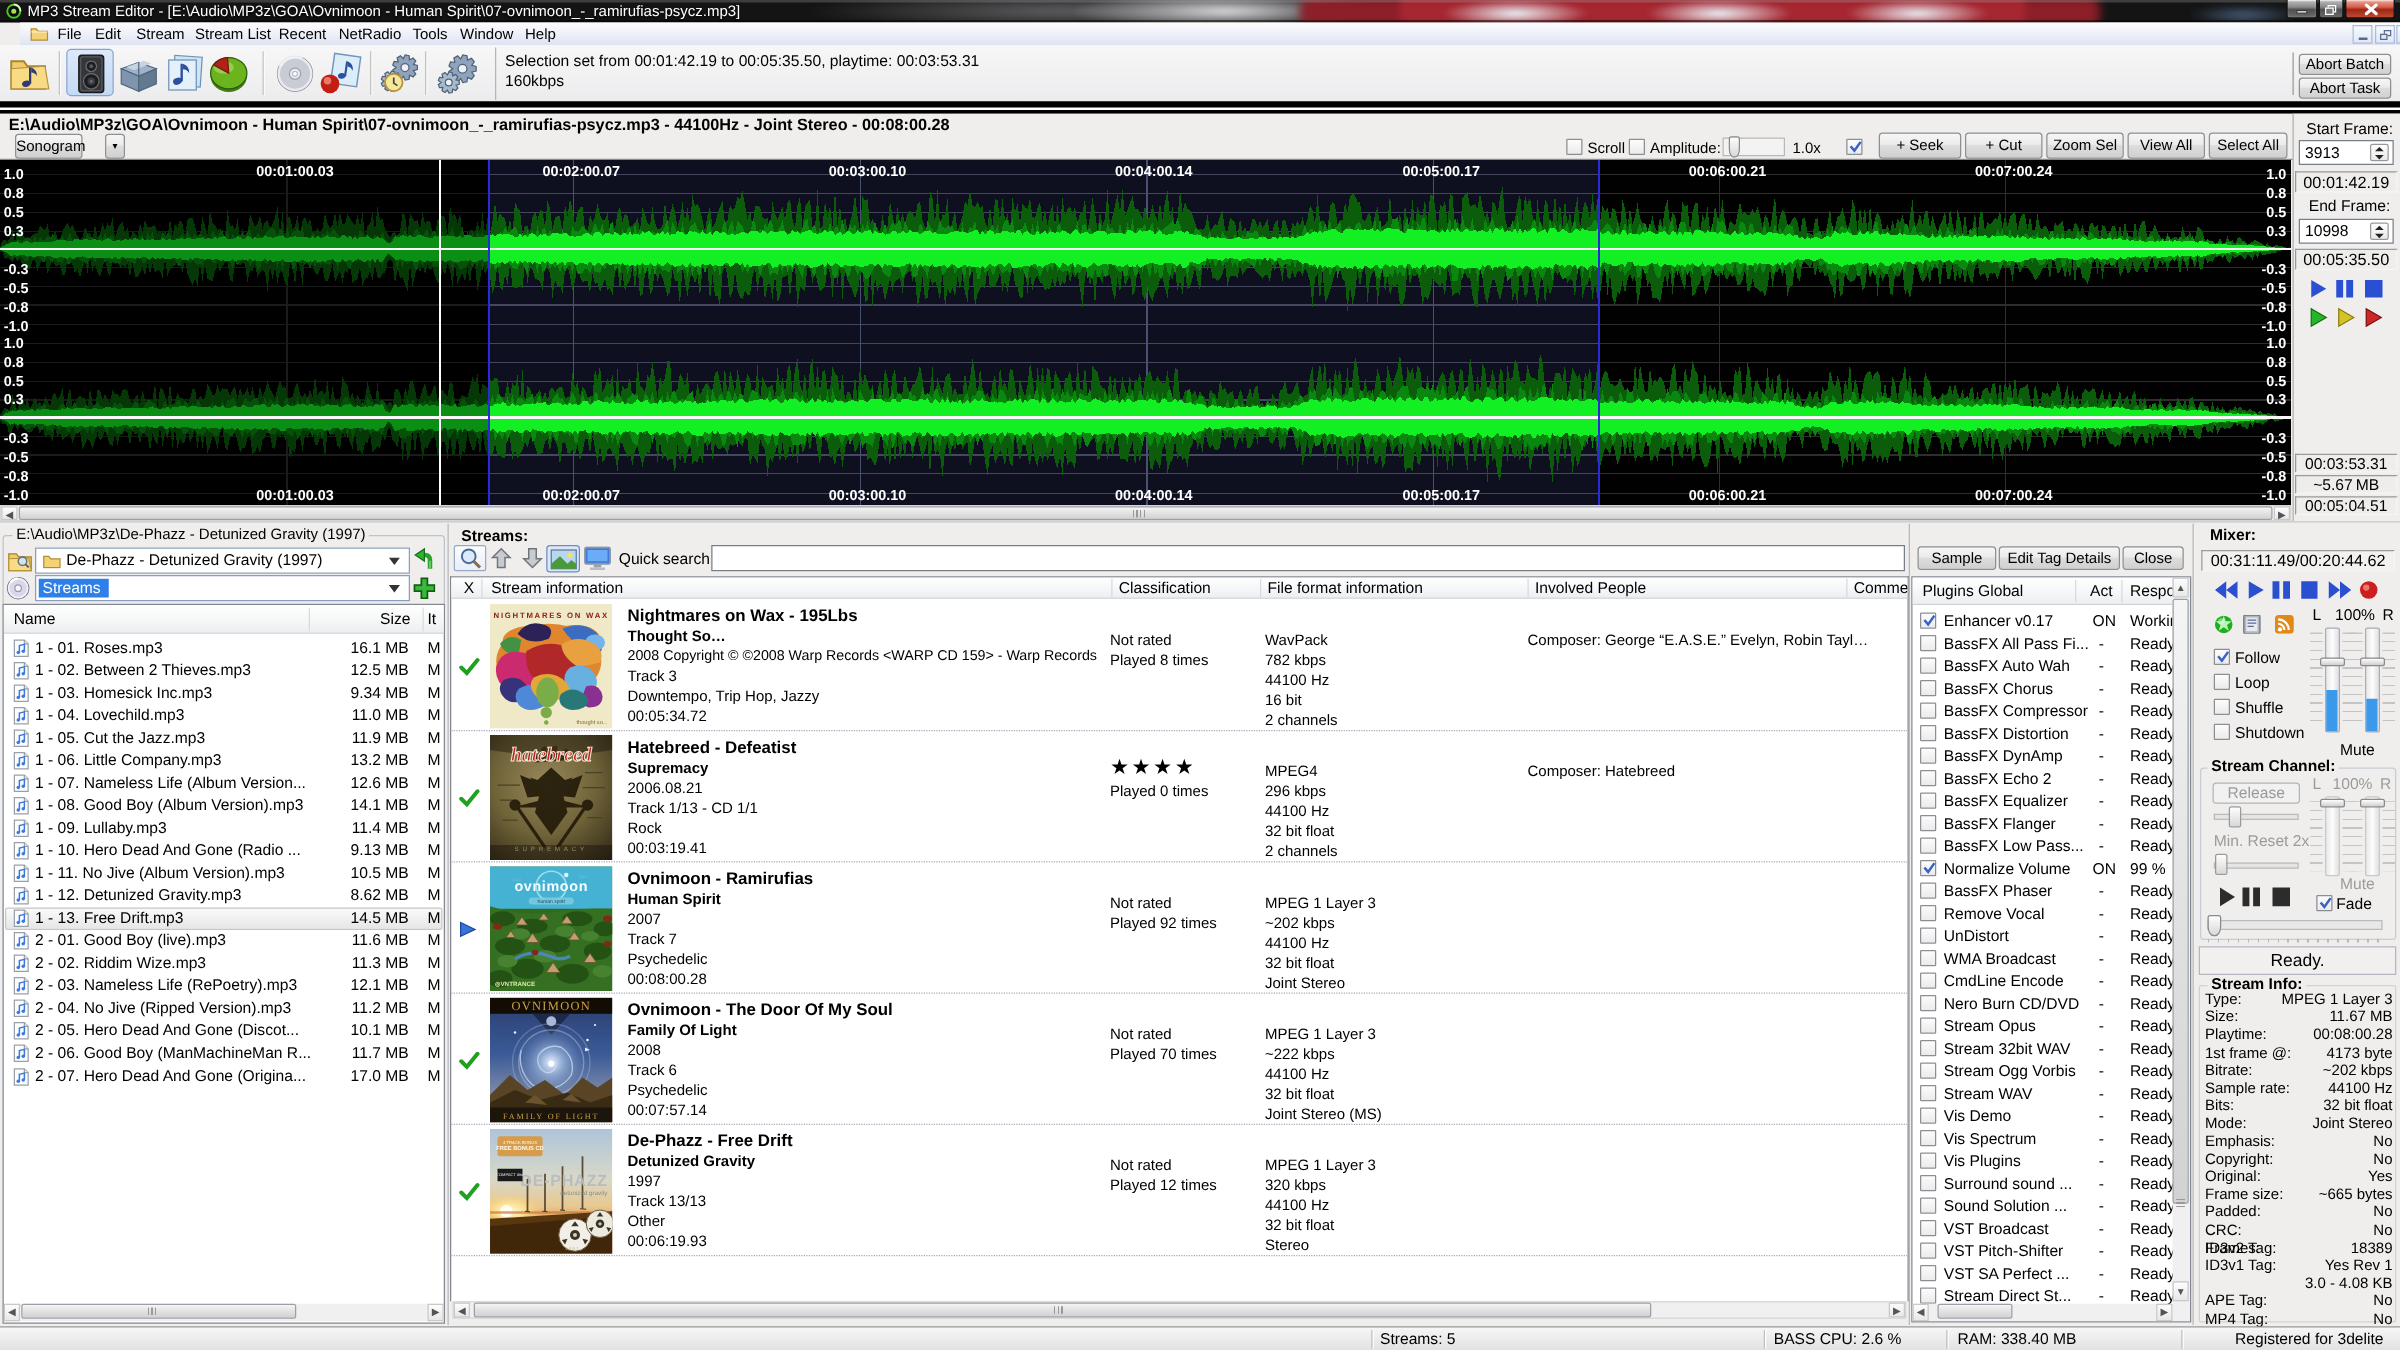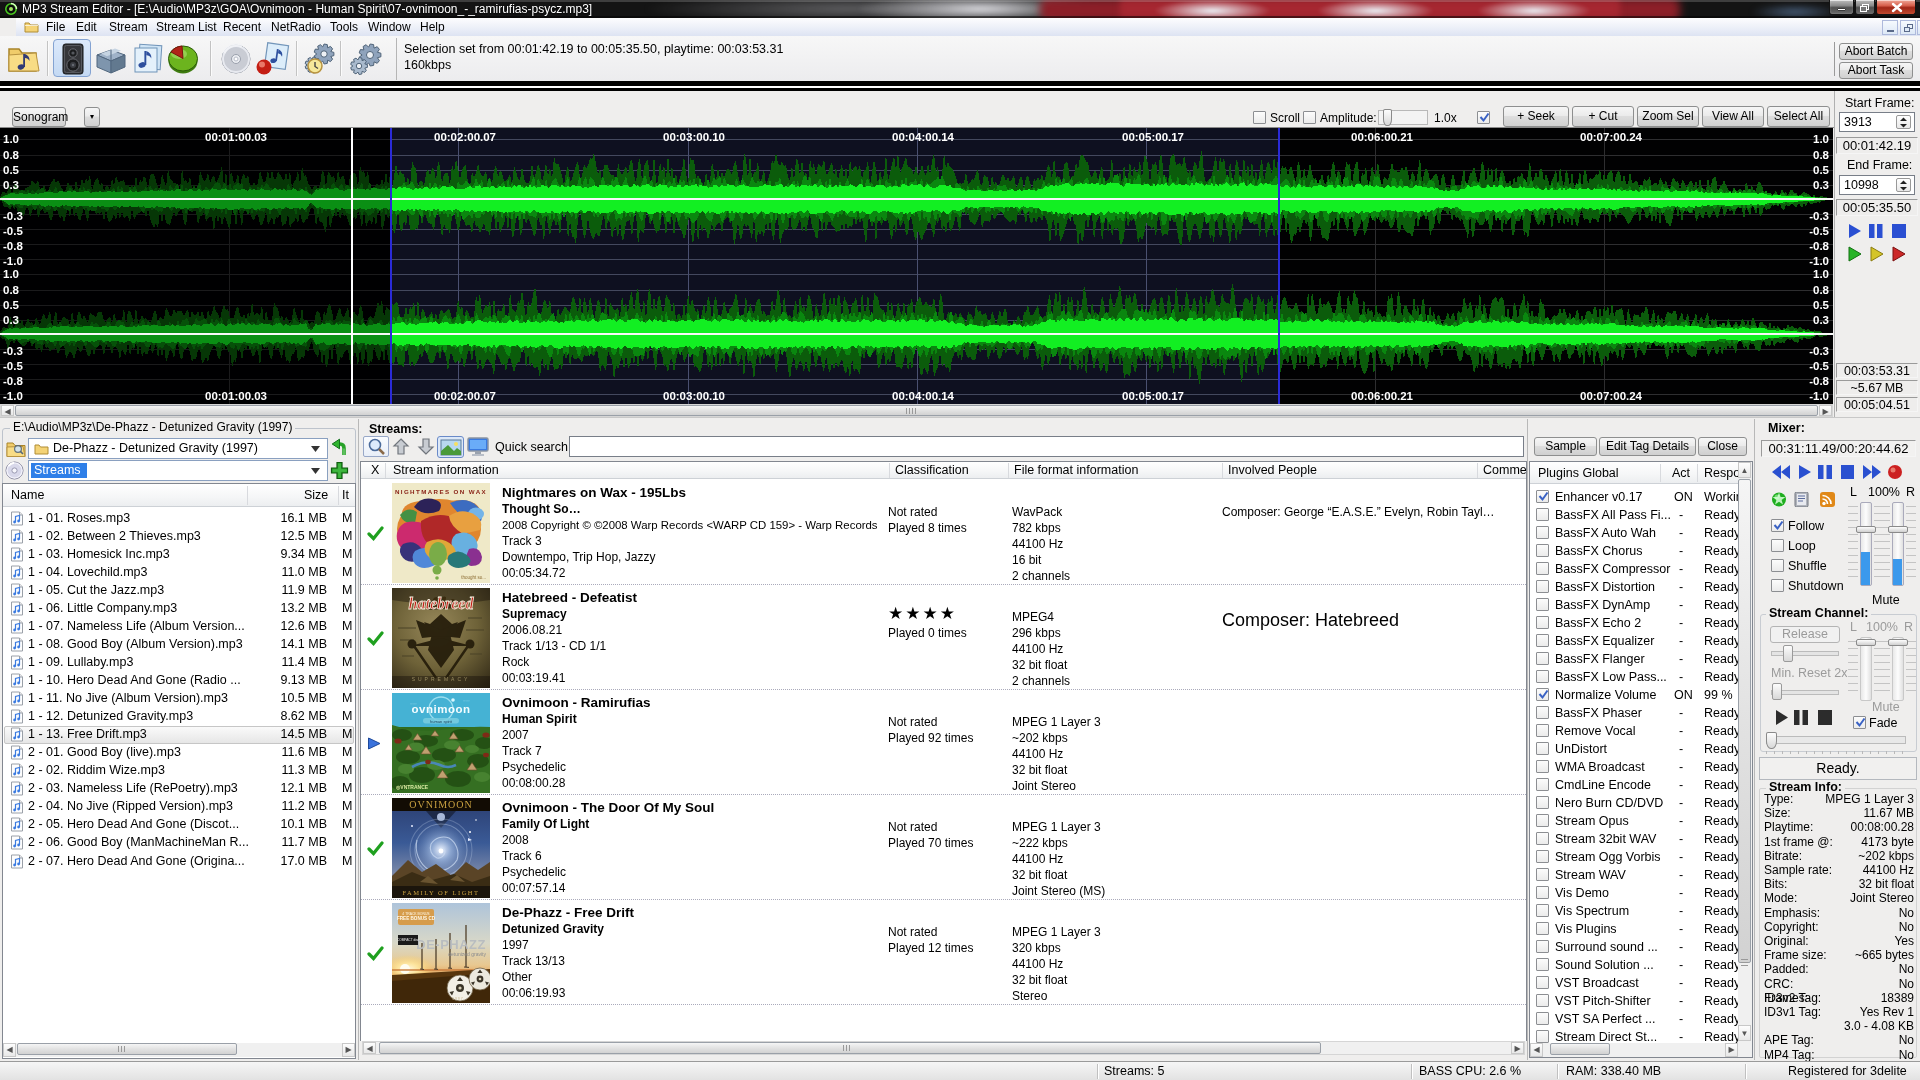--- a/index.html
+++ b/index.html
@@ -159,20 +159,21 @@
     <div class="tx" style="left:404px;top:7px;font-size:12.5px">Selection set from 00:01:42.19 to 00:05:35.50, playtime: 00:03:53.31</div>
     <div class="tx" style="left:404px;top:23px;font-size:12.5px">160kbps</div>
     <div class="abs" style="left:1834px;top:6px;width:1px;height:34px;background:#9a9a9a"></div>
     <div class="btn" style="left:1839px;top:7px;width:74px;height:17px;line-height:15px">Abort Batch</div>
     <div class="btn" style="left:1839px;top:26px;width:74px;height:17px;line-height:15px">Abort Task</div>
   </div>
 <div class="abs" style="left:0;top:81px;width:1920px;height:10px;background:#000">
     <div class="abs" style="left:0;top:4.5px;width:1920px;height:2.5px;background:#fff"></div>
   </div>
 <div class="abs" style="left:0;top:91px;width:1920px;height:37px;background:#efeeed">
+    <div class="tx b" style="left:7px;top:2px;font-size:13px">E:\Audio\MP3z\GOA\Ovnimoon - Human Spirit\07-ovnimoon_-_ramirufias-psycz.mp3 - 44100Hz - Joint Stereo - 00:08:00.28</div>
     <div class="btn" style="left:12px;top:16px;width:54px;height:20px;line-height:18px">Sonogram</div>
     <div class="btn" style="left:84px;top:16px;width:16px;height:20px;line-height:18px;font-size:8px">▾</div>
     <div class="cb" style="left:1253px;top:20px"></div>
     <div class="tx" style="left:1270px;top:21px">Scroll</div>
     <div class="cb" style="left:1303px;top:20px"></div>
     <div class="tx" style="left:1320px;top:21px">Amplitude:</div>
     <div class="abs" style="left:1378px;top:19px;width:50px;height:15px;background:#f3f3f3;border:1px solid #b8b8b8"></div>
     <div class="abs" style="left:1383px;top:18px;width:9px;height:17px;background:linear-gradient(#fdfdfd,#d8d8d8);border:1px solid #8a8a8a;border-radius:2px 2px 40% 40%"></div>
     <div class="tx" style="left:1434px;top:21px">1.0x</div>
     <div class="cb" style="left:1477px;top:20px">
@@ -699,21 +700,21 @@
     <div class="tx" style="left:141px;top:178px;font-size:12px">Track 1/13 - CD 1/1</div>
     <div class="tx" style="left:141px;top:194px;font-size:12px">Rock</div>
     <div class="tx" style="left:141px;top:210px;font-size:12px">00:03:19.41</div>
     <div class="tx" style="left:527px;top:143px;font-size:17px;letter-spacing:2px">★★★★</div>
     <div class="tx" style="left:527px;top:165px;font-size:12px">Played 0 times</div>
     <div class="tx" style="left:651px;top:149px;font-size:12px">MPEG4</div>
     <div class="tx" style="left:651px;top:165px;font-size:12px">296 kbps</div>
     <div class="tx" style="left:651px;top:181px;font-size:12px">44100 Hz</div>
     <div class="tx" style="left:651px;top:197px;font-size:12px">32 bit float</div>
     <div class="tx" style="left:651px;top:213px;font-size:12px">2 channels</div>
-    <div class="tx" style="left:861px;top:149px;font-size:18px">Composer: Hatebreed</div>
+    <div class="tx" style="left:861px;top:149px;font-size:12px">Composer: Hatebreed</div>
     <div class="abs" style="left:0;top:228px;width:1165px;height:105px;border-bottom:1px dotted #aab;"></div>
     <div class="abs" style="left:6px;top:274px"><svg width="15" height="15" viewBox="0 0 15 15">
         <path d="M1.5 2 L13 7.5 L1.5 13 z" fill="#3a72dc" stroke="#1e4a9c" stroke-width="1"></path>
       </svg></div>
     <div class="abs" style="left:31px;top:231px;width:98px;height:100px;overflow:hidden"><svg width="98" height="100" viewBox="0 0 98 100">
 <rect width="98" height="100" fill="#2f6a1e"></rect>
 <rect y="0" width="98" height="34" fill="#45b2d4"></rect>
 <circle cx="49" cy="16" r="12" fill="none" stroke="#b8ecf8" stroke-width="1.3" opacity=".75"></circle>
 <circle cx="61" cy="7" r="1.8" fill="#d8f8ff"></circle>
 <text x="49" y="20" text-anchor="middle" font-size="11.5" fill="#f4fdff" font-weight="bold" letter-spacing=".5">ovnimoon</text>

